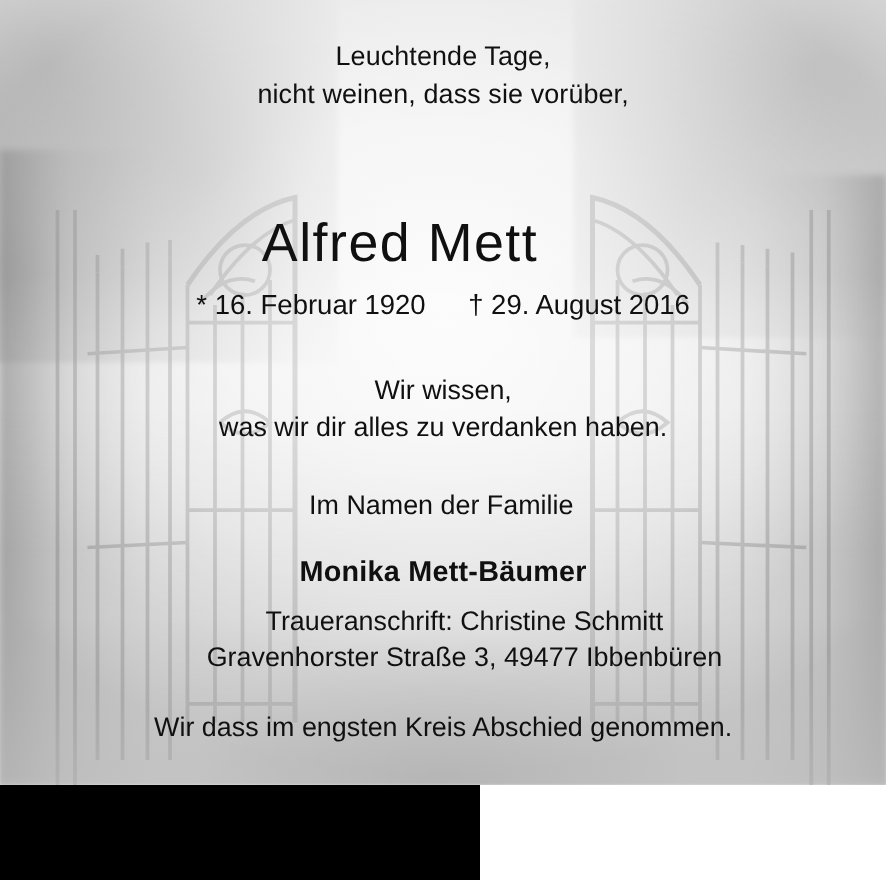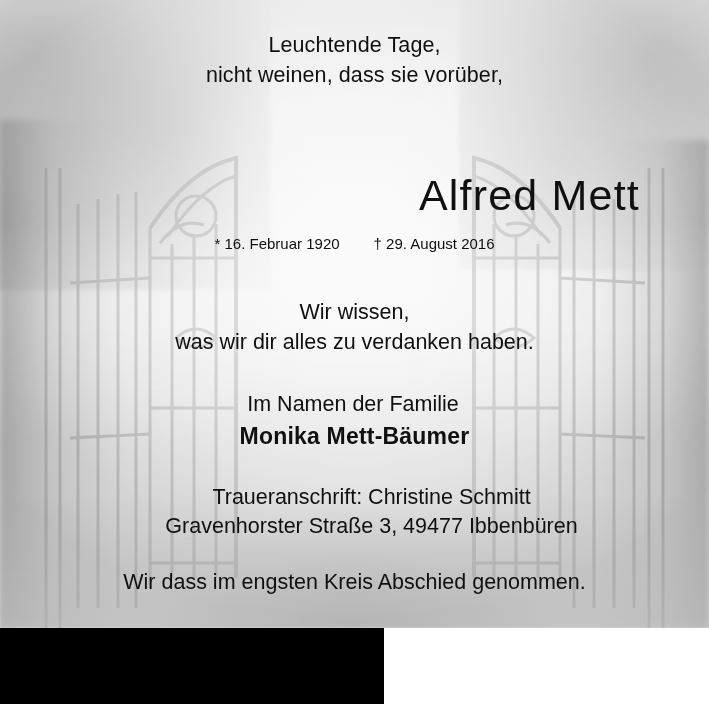--- a/index.html
+++ b/index.html
@@ -121,47 +121,46 @@
     line-height: 30px;
     letter-spacing: 0.1px;
   }
   .name {
     position: absolute;
     top: 168px;
     width: 640px;
     font-size: 43px;
     line-height: 54px;
     letter-spacing: 1.2px;
-    text-align: right;
   }
   .dates {
     position: absolute;
     top: 230px;
     width: 709px;
-    font-size: 15px;
+    font-size: 22px;
     line-height: 28px;
   }
   .dates .gap { display: inline-block; width: 34px; }
   .lines-1 {
     position: absolute;
     top: 297px;
     width: 709px;
     font-size: 21.5px;
     line-height: 30px;
   }
   .family-intro {
     position: absolute;
     top: 390px;
     width: 706px;
     font-size: 21.5px;
     line-height: 29px;
   }
   .family-name {
     position: absolute;
-    top: 421px;
+    top: 442px;
     width: 709px;
     font-size: 23px;
     line-height: 30px;
     font-weight: bold;
     letter-spacing: 0.2px;
   }
   .address {
     position: absolute;
     top: 483px;
     width: 709px;

